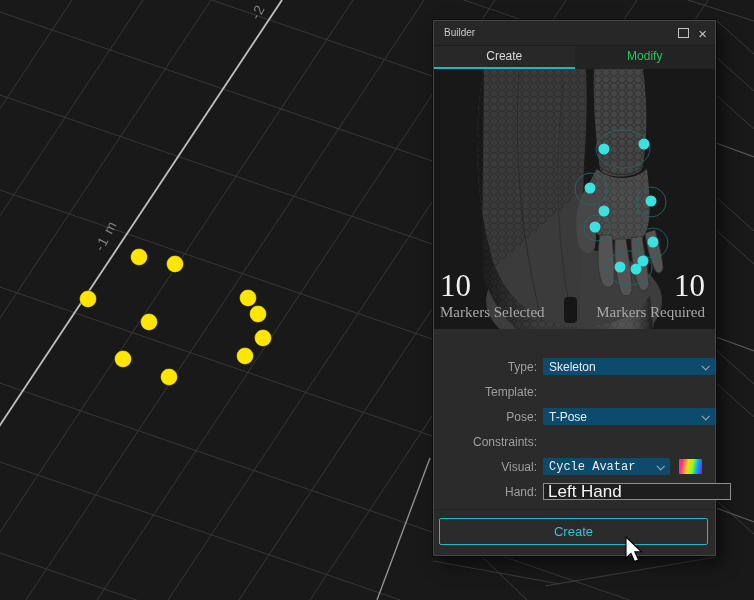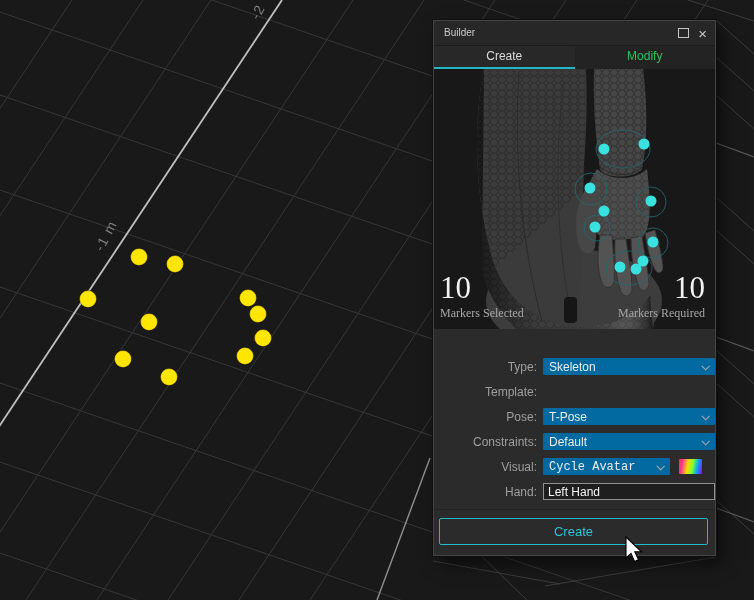--- a/index.html
+++ b/index.html
@@ -20,36 +20,36 @@
   .tab{flex:1;text-align:center;font-size:12px;line-height:21px;color:#22c55e;box-sizing:border-box;}
   .tab.active{color:#dcdcdc;background:#282828;border-bottom:2px solid #22b6c8;}
 
   
   .preview{position:relative;width:100%;height:260px;background:#181818;overflow:hidden;font-family:Liberation Serif, serif;}
   .preview svg{position:absolute;left:0;top:0;}
   .stat{position:absolute;bottom:8px;}
   .stat-left{left:6px;text-align:left;}
   .stat-right{right:10px;text-align:right;}
   .stat-num{font-size:31px;color:#f2f2f2;line-height:30px;}
-  .stat-label{font-size:12px;color:#a8a8a8;margin-top:3px;}
+  .stat-label{font-size:15px;color:#a8a8a8;margin-top:3px;}
 
   
   .form{padding-top:25px;}
   .frow{display:flex;align-items:center;height:25px;}
   .flabel{width:80px;text-align:right;color:#9f9f9f;font-size:12px;padding-right:6px;flex:none;padding-left:23px;}
-  .dropdown{width:176px;height:17px;background:#0369a1;color:#ececec;font-size:12px;
+  .dropdown{width:176px;height:17px;background:#0c4a6e;color:#ececec;font-size:12px;
             display:flex;align-items:center;justify-content:space-between;
             padding:0 7px 0 6px;box-sizing:border-box;border-radius:1px;}
   .dropdown.narrow{width:127px;font-family:Liberation Mono, monospace;}
   .chev{width:5px;height:5px;border-right:1.4px solid #a9a9a9;border-bottom:1.4px solid #a9a9a9;
         transform:rotate(45deg) translateY(-1px);flex:none;}
   .swatch{width:23px;height:15px;margin-left:9px;border-radius:1px;
           background:linear-gradient(100deg,#ff3b30 0%,#ff2d9e 14%,#ffd900 38%,#7dff2d 58%,#00a6ff 78%,#a800ff 100%);}
   .nameinput{width:178px;height:15px;background:#1e1e1e;border:1px solid #8f8f8f;color:#f5f5f5;
-             font-size:12px;font-family:"Liberation Sans",sans-serif;padding:0 4px;outline:none;}
+             font-size:17px;font-family:"Liberation Sans",sans-serif;padding:0 4px;outline:none;}
   .btn-divider{position:absolute;left:0;right:0;top:488px;border-top:1px solid #232323;}
   .create-btn{position:absolute;left:5px;top:497px;width:269px;height:27px;background:transparent;
               border:1px solid #1fb9cc;border-radius:2px;color:#2cc6d8;font-size:13px;
               font-family:"Liberation Sans",sans-serif;}
   #cursor{position:absolute;left:626px;top:536px;pointer-events:none;}
 </style>
 </head>
 <body>
 
 <div id="stage">
@@ -219,24 +219,20 @@
       </div>
       <div class="frow">
         <span class="flabel">Pose:</span>
         <div class="dropdown">
           <span>T-Pose</span>
           <span class="chev"></span>
         </div>
       </div>
       <div class="frow">
         <span class="flabel">Constraints:</span>
-        <div class="dropdown">
-          <span>Default</span>
-          <span class="chev"></span>
-        </div>
       </div>
       <div class="frow">
         <span class="flabel">Visual:</span>
         <div class="dropdown narrow">
           <span>Cycle Avatar</span>
           <span class="chev"></span>
         </div>
         <span class="swatch"></span>
       </div>
       <div class="frow">

